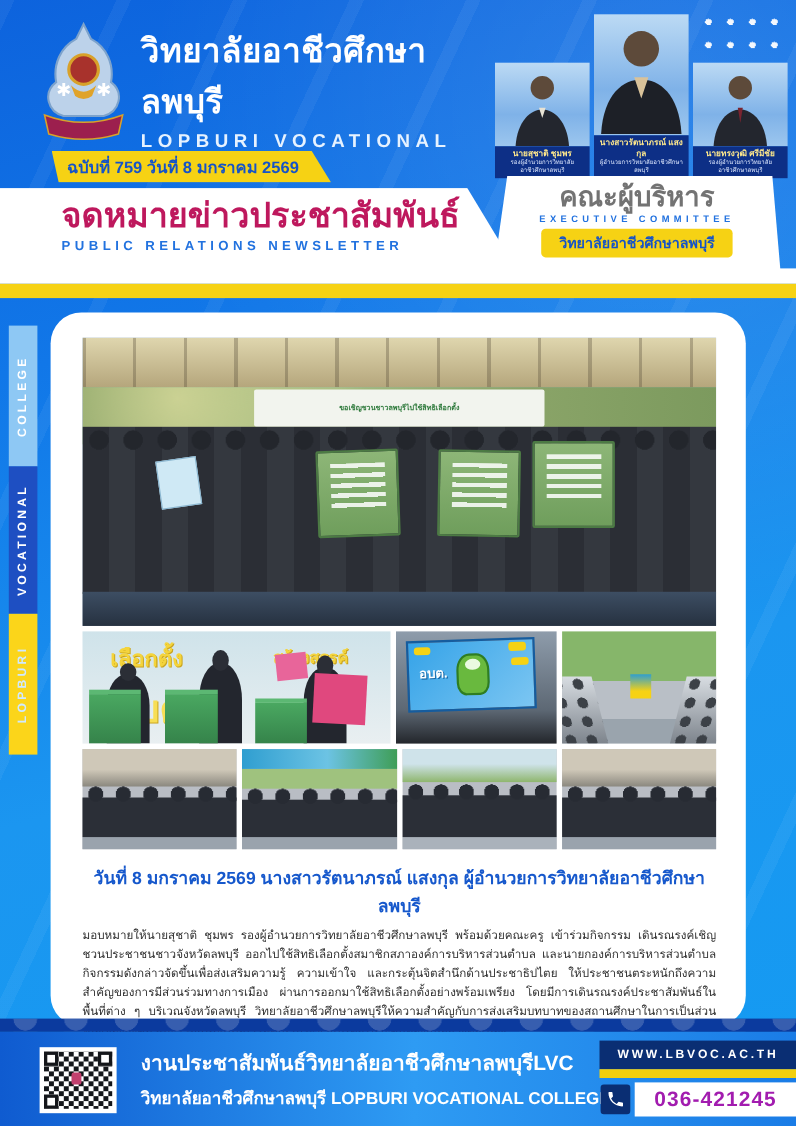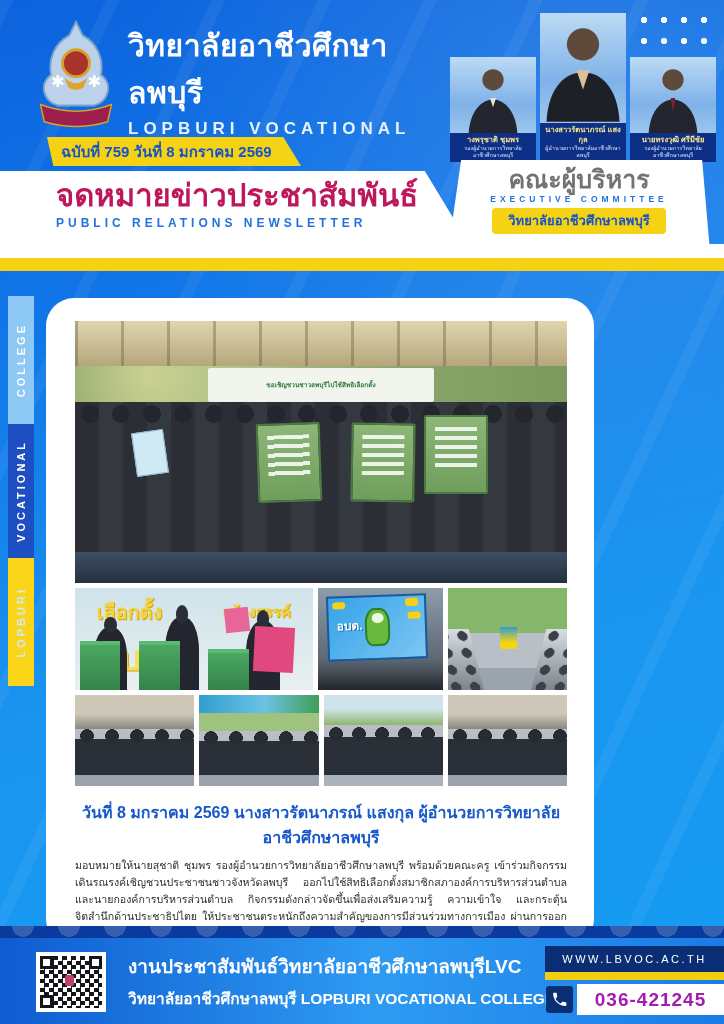--- a/index.html
+++ b/index.html
@@ -52,21 +52,21 @@
   .dots-row{position:absolute;left:0;top:231px;width:160px;height:14px;
     background:radial-gradient(circle 5px at 8px 7px,#ffffff 97%,transparent) 0 0/19px 14px repeat-x;opacity:.9;}
   
   .ribbon{position:absolute;left:8px;top:296px;width:26px;}
   .ribbon .seg{width:26px;display:flex;align-items:center;justify-content:center;}
   .seg span{writing-mode:vertical-rl;transform:rotate(180deg);font-size:11px;font-weight:700;letter-spacing:3px;}
   .seg-college{height:128px;background:#8ec8f4;} .seg-college span{color:#ffffff;}
   .seg-vocational{height:134px;background:#1e4fc2;} .seg-vocational span{color:#ffffff;}
   .seg-lopburi{height:128px;background:#fbd51a;} .seg-lopburi span{color:#cfe9ff;}
   
-  .card{position:absolute;left:46px;top:298px;width:548px;height:649px;background:#ffffff;border-radius:28px;
+  .card{position:absolute;left:46px;top:284px;width:632px;height:649px;background:#ffffff;border-radius:28px;
     padding:23px 27px 0 29px;box-sizing:border-box;}
   .ph{position:relative;overflow:hidden;}
   .ph-main{height:262px;margin-bottom:5px;background:linear-gradient(#9fb3c4,#6d7f92);}
   .ph-roof{position:absolute;left:0;top:0;right:0;height:17%;
     background:repeating-linear-gradient(90deg,rgba(90,80,60,.35) 0 3px,transparent 3px 46px),linear-gradient(#dfd6ae,#b5a67c);}
   .ph-trees{position:absolute;left:0;top:17%;right:0;height:20%;
     background:radial-gradient(circle at 15% 20%,rgba(255,244,180,.55),transparent 35%),linear-gradient(90deg,#7c9a5e,#a3bc80 40%,#8aa468 70%,#7c9a5e);}
   .ph-sign{position:absolute;left:27%;top:18%;width:46%;height:13%;background:#f2f4ee;border-radius:2px;
     display:flex;align-items:center;justify-content:center;}
   .ph-sign span{font-size:6.5px;color:#2f7a3c;font-weight:700;white-space:nowrap;}
@@ -138,21 +138,21 @@
   .qr{position:absolute;left:36px;top:14px;width:70px;height:60px;background:#ffffff;padding:4px;box-sizing:border-box;}
   .qr-inner{position:relative;width:100%;height:100%;
     background:conic-gradient(#14161a 25%,transparent 0 50%,#14161a 0 75%,transparent 0) 0 0/9px 9px;}
   .qr-eye{position:absolute;width:13px;height:13px;border:3px solid #14161a;background:#ffffff;box-sizing:border-box;}
   .qe1{left:0;top:0;} .qe2{right:0;top:0;} .qe3{left:0;bottom:0;}
   .qr-logo{position:absolute;left:40%;top:36%;width:9px;height:11px;background:#c2406e;border-radius:2px;}
   .f-line1{position:absolute;left:128px;top:13px;font-size:19px;font-weight:700;color:#ffffff;}
   .f-line2{position:absolute;left:128px;top:48px;font-size:15.5px;font-weight:600;color:#ffffff;}
   .web-box{position:absolute;left:545px;top:8px;width:179px;height:26px;background:#0a2e73;
     display:flex;align-items:center;justify-content:center;}
-  .web-box span{font-size:11px;color:#ffffff;letter-spacing:2.5px;font-weight:400;}
+  .web-box span{font-size:11px;color:#ffffff;letter-spacing:2.5px;font-weight:700;}
   .web-bar{position:absolute;left:545px;top:34px;width:179px;height:8px;background:#f2cf0e;}
   .phone-icon{position:absolute;left:546px;top:48px;width:27px;height:27px;background:#0a2e73;border-radius:3px;
     display:flex;align-items:center;justify-content:center;}
   .phone-box{position:absolute;left:577px;top:46px;width:147px;height:31px;background:#ffffff;
     display:flex;align-items:center;justify-content:center;}
   .phone-box span{font-size:19px;font-weight:700;color:#a21caf;letter-spacing:1px;}
 </style>
 </head>
 <body>
 
@@ -182,21 +182,21 @@
   <div class="execs">
     <div class="exec">
       <div class="exec-photo">
         <svg viewBox="0 0 80 100">
           <circle cx="40" cy="30" r="14" fill="#5d4a3a"></circle>
             <path d="M8 100 C10 70 26 56 40 56 C54 56 70 70 72 100 Z" fill="#23262e"></path>
           <path d="M36 54 L40 66 L44 54 Z" fill="#e8e2d4"></path>
           </svg>
       </div>
       <div class="exec-caption">
-        <div class="exec-name">างพรุชาติ ชุมพร</div>
+        <div class="exec-name">นายสุชาติ ชุมพร</div>
         <div class="exec-role">รองผู้อำนวยการวิทยาลัยอาชีวศึกษาลพบุรี</div>
       </div>
     </div>
     <div class="exec">
       <div class="exec-photo">
         <svg viewBox="0 0 80 100">
           <circle cx="40" cy="28" r="15" fill="#5d4a3a"></circle>
             <path d="M6 100 C8 66 25 54 40 54 C55 54 72 66 74 100 Z" fill="#1d2027"></path>
           <path d="M34 52 L40 70 L46 52 Z" fill="#d9c29a"></path>
           </svg>

